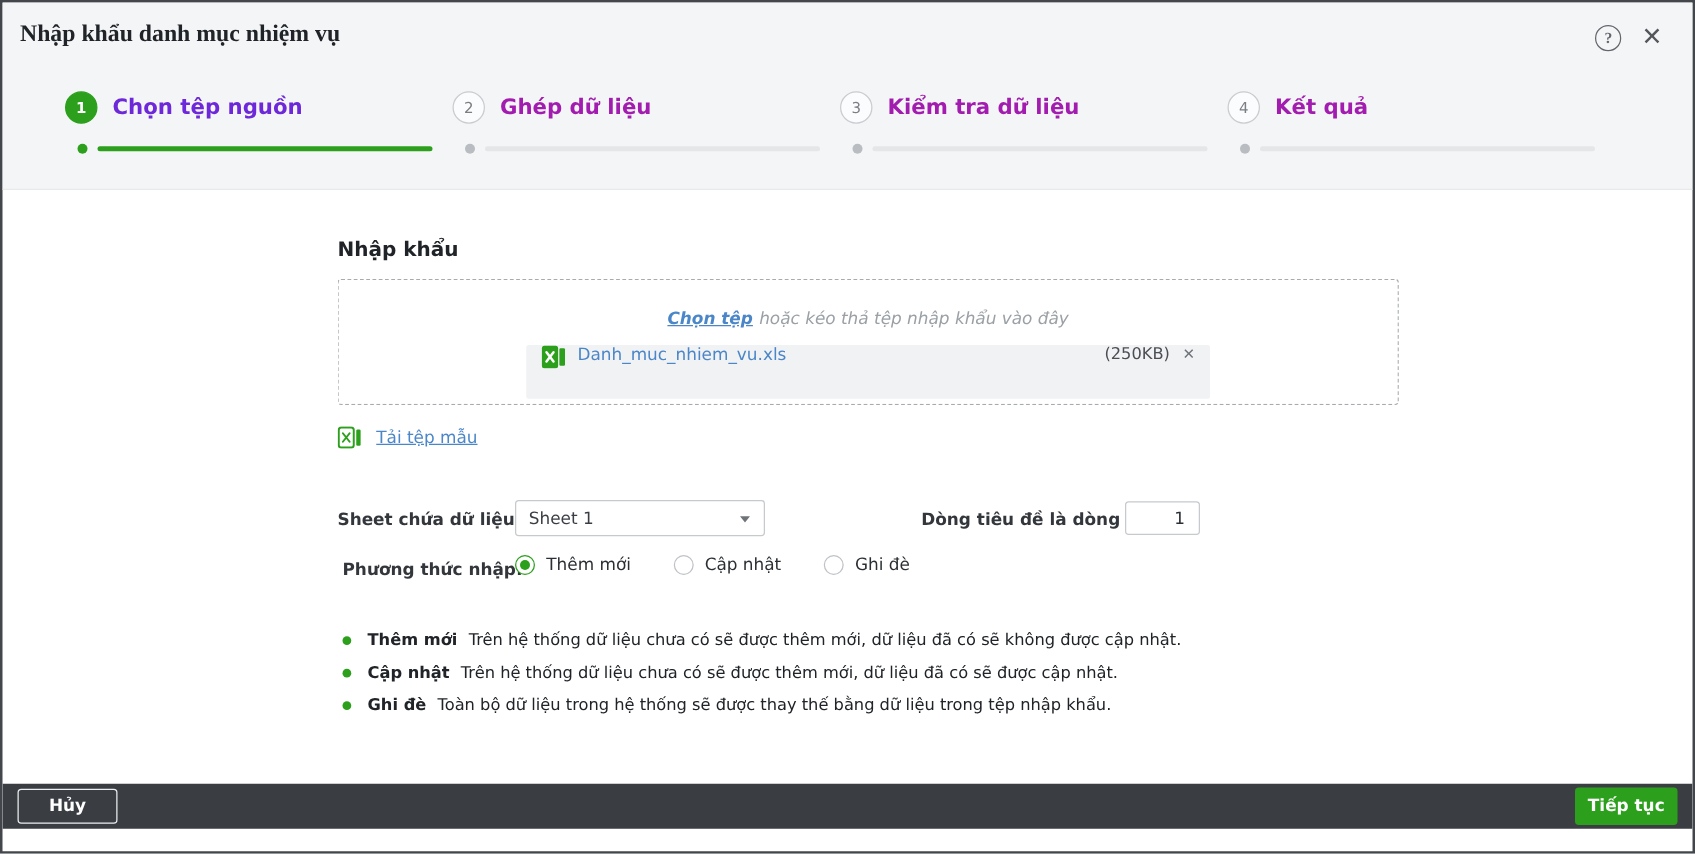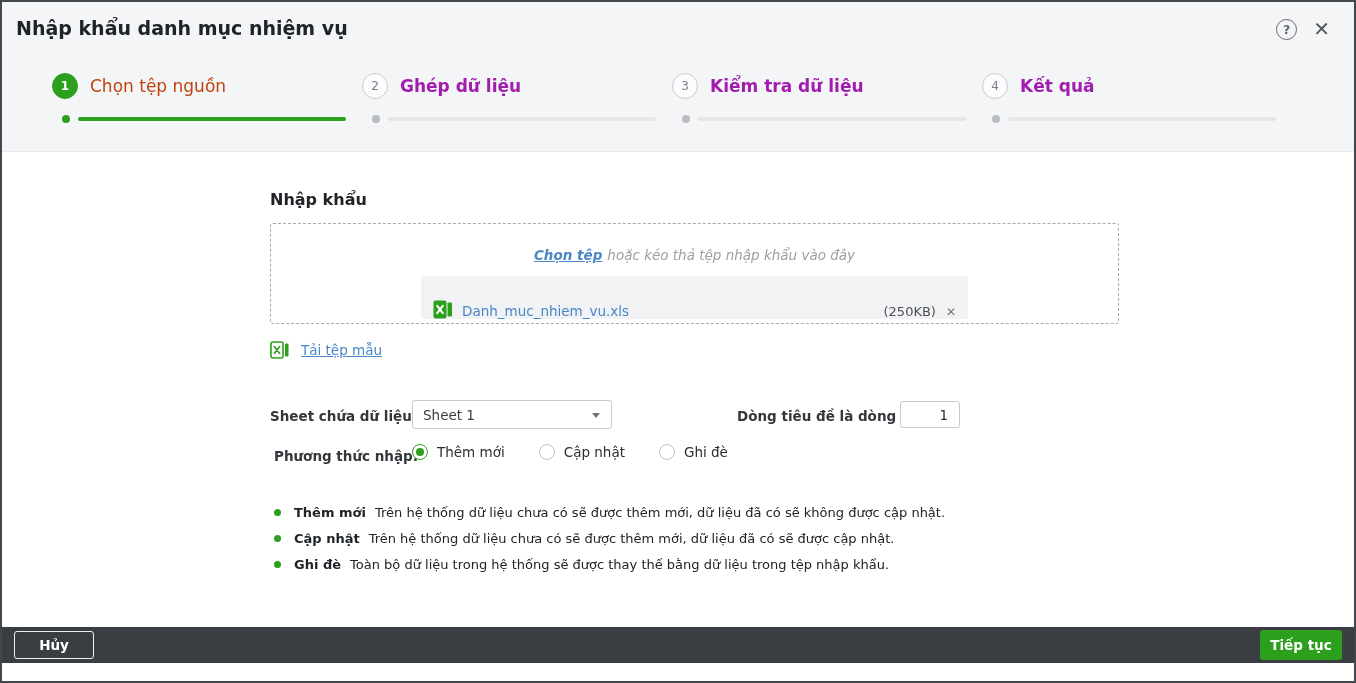--- a/index.html
+++ b/index.html
@@ -6,51 +6,51 @@
   html,body { background:#fff; }
   body { font-family:"DejaVu Sans","Liberation Sans",sans-serif; }
 
   .dialog{
     position:relative; width:1356px; height:683px;
     border:2px solid #43474b; background:#fff; overflow:hidden;
   }
 
   
   .top{ height:150px; background:#f4f5f7; border-bottom:1px solid #e7e9eb; }
-  .titlebar{ padding:13px 14px 0 14px; display:flex; justify-content:space-between; align-items:flex-start; }
+  .titlebar{ padding:13px 14px 0 14px; display:flex; justify-content:space-between; align-items:flex-end;font-family:Liberation Serif, serif; }
   .dlg-title{ font-size:19px; font-weight:700; color:#202428; line-height:26px; }
   .top-icons{ display:flex; align-items:center; gap:16px; margin:4px 10px 0 0; }
   .help-btn{ width:21px; height:21px; border:1.5px solid #63676c; border-radius:50%;
     color:#63676c; font-size:12.5px; font-weight:700; display:flex; align-items:center; justify-content:center; cursor:pointer; }
   .close-btn{ font-size:20px; color:#53575c; cursor:pointer; line-height:21px; }
 
   .steps{ display:flex; margin:32px 0 0 50px; }
   .step{ width:310px; }
   .step-head{ display:flex; align-items:center; gap:12px; }
   .circle{ width:26px; height:26px; border-radius:50%; background:#fbfcfd; border:1px solid #c9ccd0;
     color:#7b7f84; font-size:12px; display:flex; align-items:center; justify-content:center; }
   .step-label{ font-size:17px; color:#a21caf;font-weight:bold; }
   .step.active .circle{ background:#2ca01c; border-color:#2ca01c; color:#fff; font-weight:700; }
-  .step.active .step-label{ color:#c2410c; font-weight:400; }
+  .step.active .step-label{ color:#6d28d9; font-weight:700; }
   .track{ position:relative; height:8px; margin-top:16px; }
   .dot{ position:absolute; left:10px; top:0; width:8px; height:8px; border-radius:50%; background:#b9bcc0; }
   .line{ position:absolute; left:26px; width:268px; top:2px; height:4px; border-radius:2px; background:#e4e6e8; }
   .step.active .dot{ background:#2ca01c; }
   .step.active .line{ background:#2ca01c; }
 
   
   .section-title{ position:absolute; left:268px; top:188px; font-size:16px; font-weight:700; color:#202428; }
 
   .dropzone{ position:absolute; left:268px; top:221px; width:849px; height:101px;
     border:1px dashed #a6abb0; border-radius:3px; background:#fff; }
   .drop-hint{ margin-top:23px; text-align:center; font-style:italic; font-size:13.5px; color:#9aa0a5; }
   .choose-link{ color:#4a86c8; font-weight:600; text-decoration:underline; cursor:pointer; margin-right:5px;font-style:italic; }
 
   .file-chip{ width:547px; height:43px; margin:13px auto 0; background:#f1f2f4; border-radius:2px;
-    display:flex; align-items:flex-end; padding:0 12px; }
+    display:flex; align-items:flex-start; padding:0 12px; }
   .file-name{ font-size:13.5px; color:#4a86c8; margin-left:9px; cursor:pointer; }
   .chip-spacer{ flex:1; }
   .file-size{ font-size:13px; color:#4b4f54; }
   .chip-remove{ font-size:12px; color:#6f7378; margin-left:10px; cursor:pointer; }
 
   .template-row{ position:absolute; left:268px; top:339px; display:flex; align-items:center; gap:11px; }
   .template-link{ font-size:13.5px; color:#4a86c8; text-decoration:underline; cursor:pointer; }
 
   .form-label{ position:absolute; font-size:13.5px; font-weight:600; color:#33373c; }
   .lbl-sheet{ left:268px; top:406px; }

